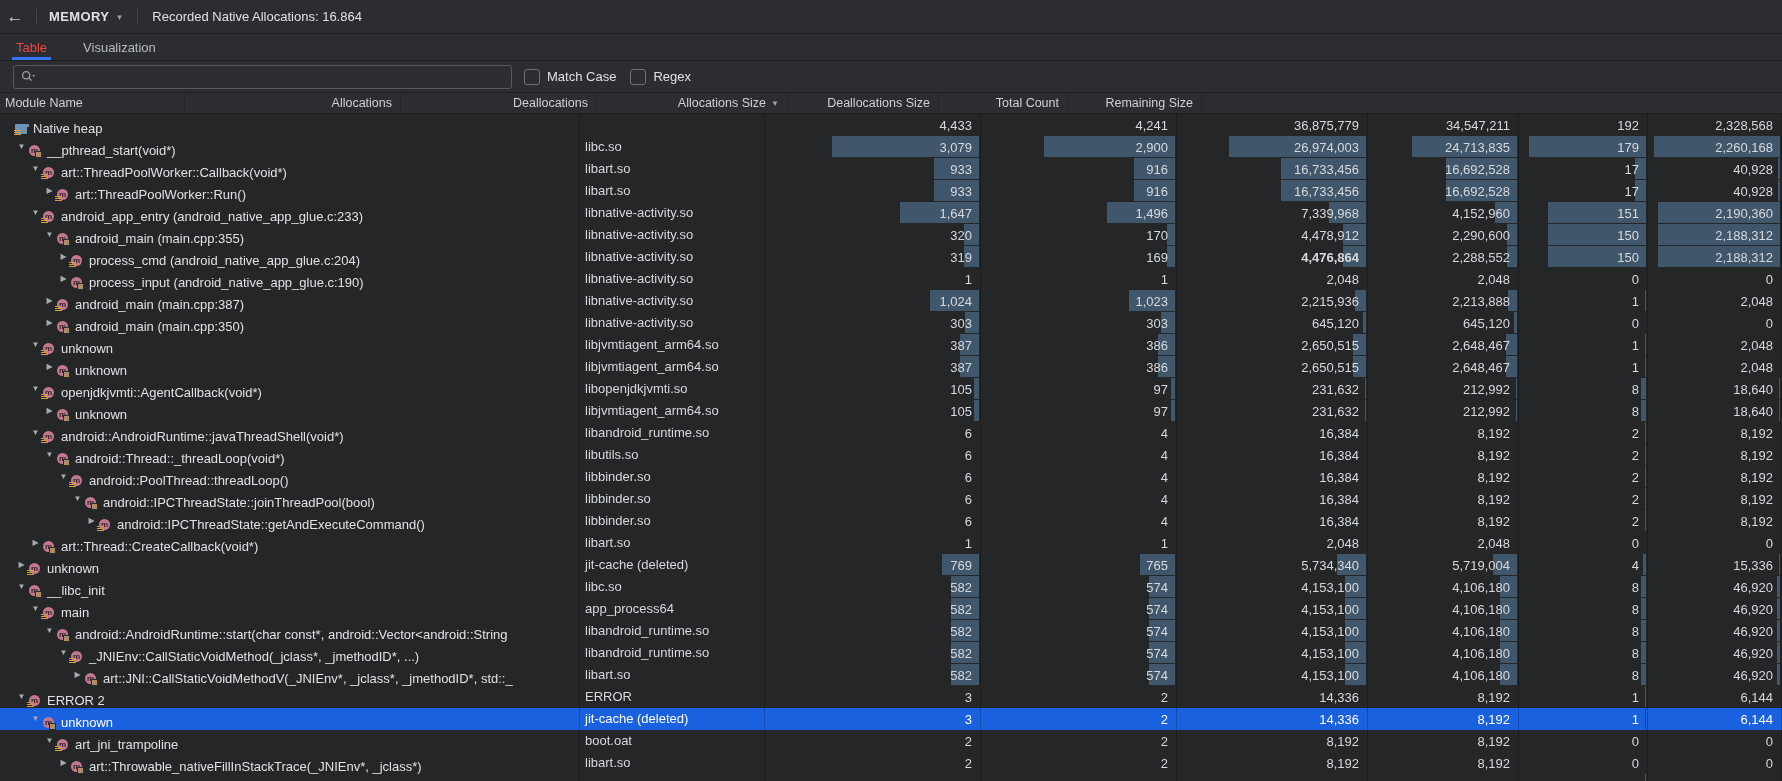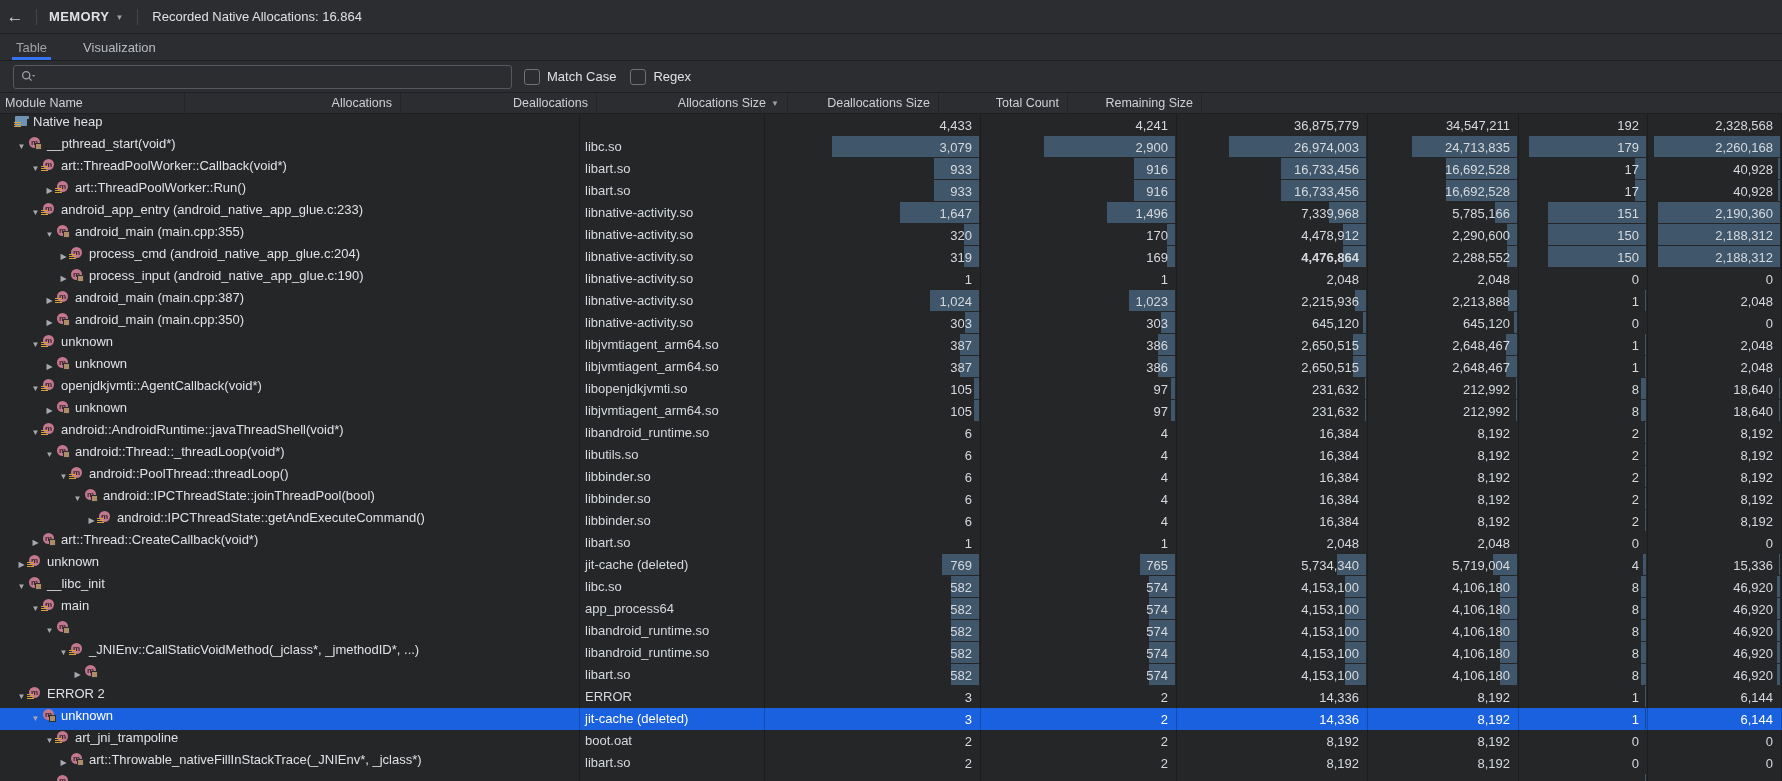--- a/index.html
+++ b/index.html
@@ -11,21 +11,21 @@
   .back-btn{width:30px;height:33px;display:flex;align-items:center;justify-content:center;
             color:#ced0d6;font-size:17px;cursor:pointer;}
   .vsep{width:1px;height:16px;background:#43454a;margin:0 6px;}
   .mem-title{font-size:13px;font-weight:bold;letter-spacing:.4px;color:#dfe1e5;margin:0 4px 0 6px;}
   .mini-chevron{font-size:8px;color:#9da0a6;margin:2px 8px 0 2px;}
   .subtitle{font-size:13px;color:#dfe1e5;margin-left:8px;}
 
   
   .tabbar{height:26px;background:#2b2d30;border-bottom:1px solid #1e1f22;display:flex;align-items:stretch;padding-left:12px;}
   .tab{position:relative;display:flex;align-items:center;padding:0 4px;margin-right:28px;font-size:13px;color:#b7bbc2;cursor:pointer;}
-  .tab.active{color:#a3a3a3;}
+  .tab.active{color:#ef4444;}
   .tab.active::after{content:"";position:absolute;left:0;right:0;bottom:0;height:3px;background:var(--accent,#3574f0);}
 
   
   .toolbar{height:31px;background:#2b2d30;border-bottom:1px solid #1e1f22;display:flex;align-items:center;}
   .arrange-select{position:relative;width:223px;height:22px;margin-left:12px;border:1px solid #55585e;border-radius:3px;
                   display:flex;align-items:center;font-size:13px;color:#dfe1e5;padding-left:9px;cursor:pointer;background:#2b2d30;}
   .arrange-select .dd-arrow{position:absolute;right:9px;top:8px;width:0;height:0;
                   border-left:4px solid transparent;border-right:4px solid transparent;border-top:5px solid #9da0a6;}
   .search-box{position:relative;width:497px;height:22px;margin-left:13px;border:1px solid #55585e;border-radius:3px;
               display:flex;align-items:center;background:#2b2d30;}
@@ -42,21 +42,21 @@
   .th.num{justify-content:flex-end;padding-right:8px;}
   .th.txt{padding-left:13px;}
   .th.txt2{padding-left:5px;align-items:center;}
   .sort-arrow{font-size:8px;color:#9da0a6;margin-left:5px;margin-top:1px;}
 
   .tbody{position:relative;}
   .trow{display:flex;height:22px;align-items:stretch;cursor:pointer;}
   .trow.sel{background:var(--selection,#1a61e0);}
   .trow.sel .cs-label,.trow.sel .mod,.trow.sel .numtxt{color:#ffffff;}
   .cell{position:relative;box-sizing:border-box;border-right:1px solid rgba(0,0,0,0.22);overflow:hidden;}
-  .cell.cs{display:flex;align-items:flex-start;white-space:nowrap;}
+  .cell.cs{display:flex;align-items:flex-end;white-space:nowrap;}
   .arrow{width:11px;flex:0 0 11px;font-size:8px;color:#a6a9af;text-align:center;line-height:22px;}
   .cs-label{font-size:13px;color:#dfe1e5;margin-left:5px;white-space:nowrap;}
   .mod{font-size:13px;color:#d6d9de;line-height:22px;padding-left:5px;white-space:nowrap;}
   .numcell{display:flex;align-items:center;justify-content:flex-end;}
   .bar{position:absolute;right:1px;top:0;height:21px;background:var(--bar,#40566a);}
   .trow.sel .bar{background:rgba(0,0,0,0.28);}
   .numtxt{position:relative;font-size:13px;color:#d6d9de;padding-right:8px;z-index:1;}
 
   
   .ic{position:relative;width:14px;height:14px;flex:0 0 14px;margin-left:1px;}
@@ -313,21 +313,21 @@
         <div class="cell numcell" style="width: 196px;">
           <span class="bar" style="width: 68px;"></span>
           <span class="numtxt">1,496</span>
         </div>
         <div class="cell numcell" style="width: 191px;">
           <span class="bar" style="width: 37px;"></span>
           <span class="numtxt">7,339,968</span>
         </div>
         <div class="cell numcell" style="width: 151px;">
           <span class="bar" style="width: 22px;"></span>
-          <span class="numtxt">5,785,166</span>
+          <span class="numtxt">4,152,960</span>
         </div>
         <div class="cell numcell" style="width: 129px;">
           <span class="bar" style="width: 98px;"></span>
           <span class="numtxt">151</span>
         </div>
         <div class="cell numcell" style="width: 134px;">
           <span class="bar" style="width: 122px;"></span>
           <span class="numtxt">2,190,360</span>
         </div>
       </div>
@@ -974,20 +974,21 @@
         </div>
       </div>
       <div class="trow">
         <div class="cell cs" style="width: 580px; padding-left: 44px;">
           <span class="arrow">▼</span>
           <span class="ic">
             <span class="circle"></span>
             <span class="m">m</span>
             <span class="badge-sq"></span>
           </span>
+          <span class="cs-label">android::AndroidRuntime::start(char const*, android::Vector&lt;android::String</span>
         </div>
         <div class="cell" style="width: 185px;"><span class="mod">libandroid_runtime.so</span></div>
         <div class="cell numcell" style="width: 216px;">
           <span class="bar" style="width: 28px;"></span>
           <span class="numtxt">582</span>
         </div>
         <div class="cell numcell" style="width: 196px;">
           <span class="bar" style="width: 26px;"></span>
           <span class="numtxt">574</span>
         </div>
@@ -1049,20 +1050,21 @@
         </div>
       </div>
       <div class="trow">
         <div class="cell cs" style="width: 580px; padding-left: 72px;">
           <span class="arrow">▶</span>
           <span class="ic">
             <span class="circle"></span>
             <span class="m">m</span>
             <span class="badge-sq"></span>
           </span>
+          <span class="cs-label">art::JNI::CallStaticVoidMethodV(_JNIEnv*, _jclass*, _jmethodID*, std::_</span>
         </div>
         <div class="cell" style="width: 185px;"><span class="mod">libart.so</span></div>
         <div class="cell numcell" style="width: 216px;">
           <span class="bar" style="width: 28px;"></span>
           <span class="numtxt">582</span>
         </div>
         <div class="cell numcell" style="width: 196px;">
           <span class="bar" style="width: 26px;"></span>
           <span class="numtxt">574</span>
         </div>

